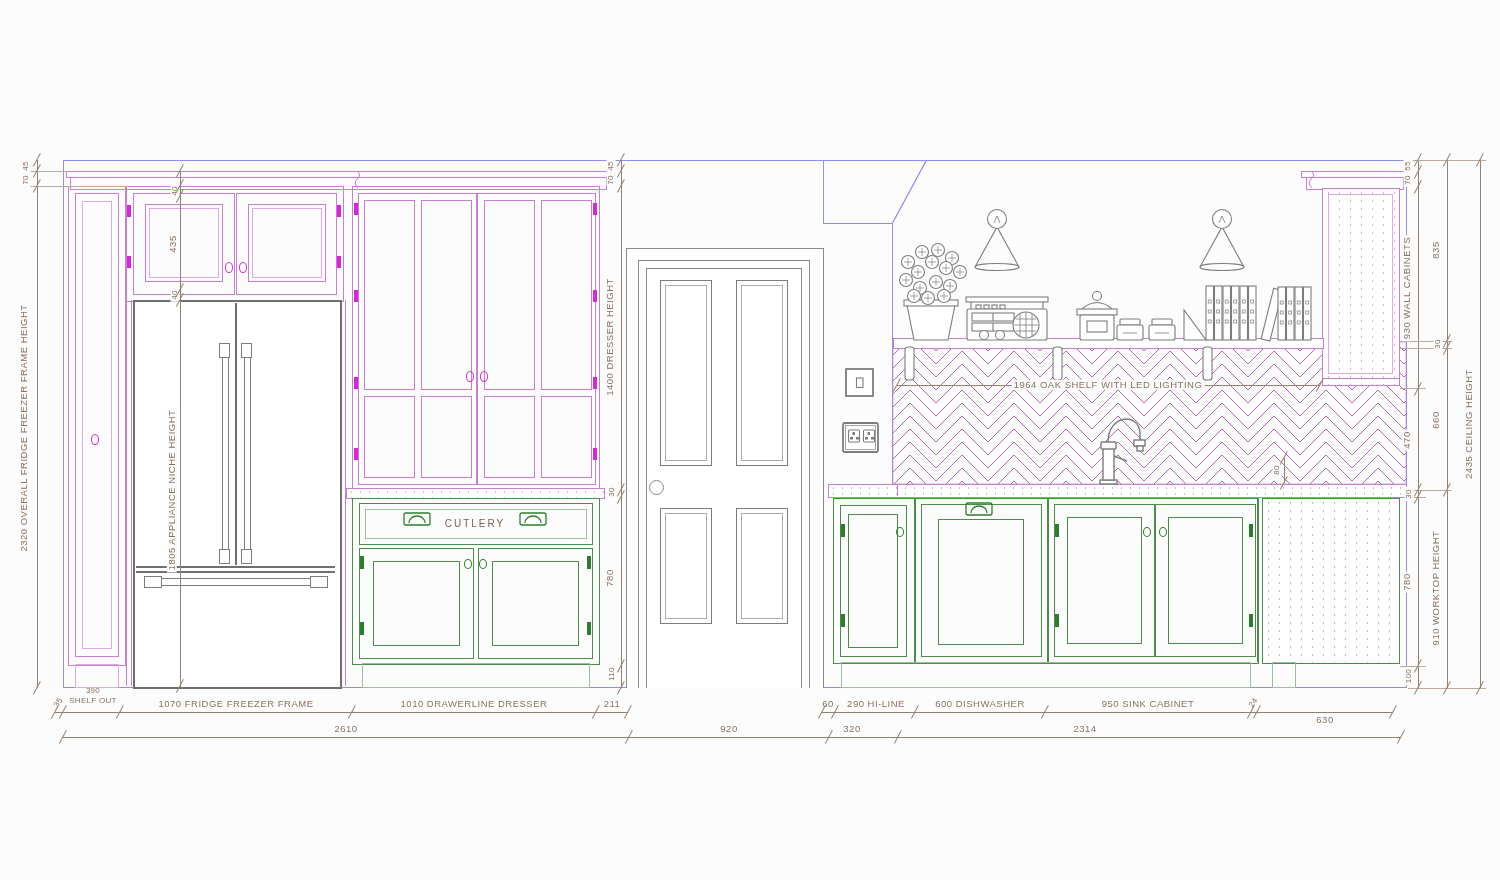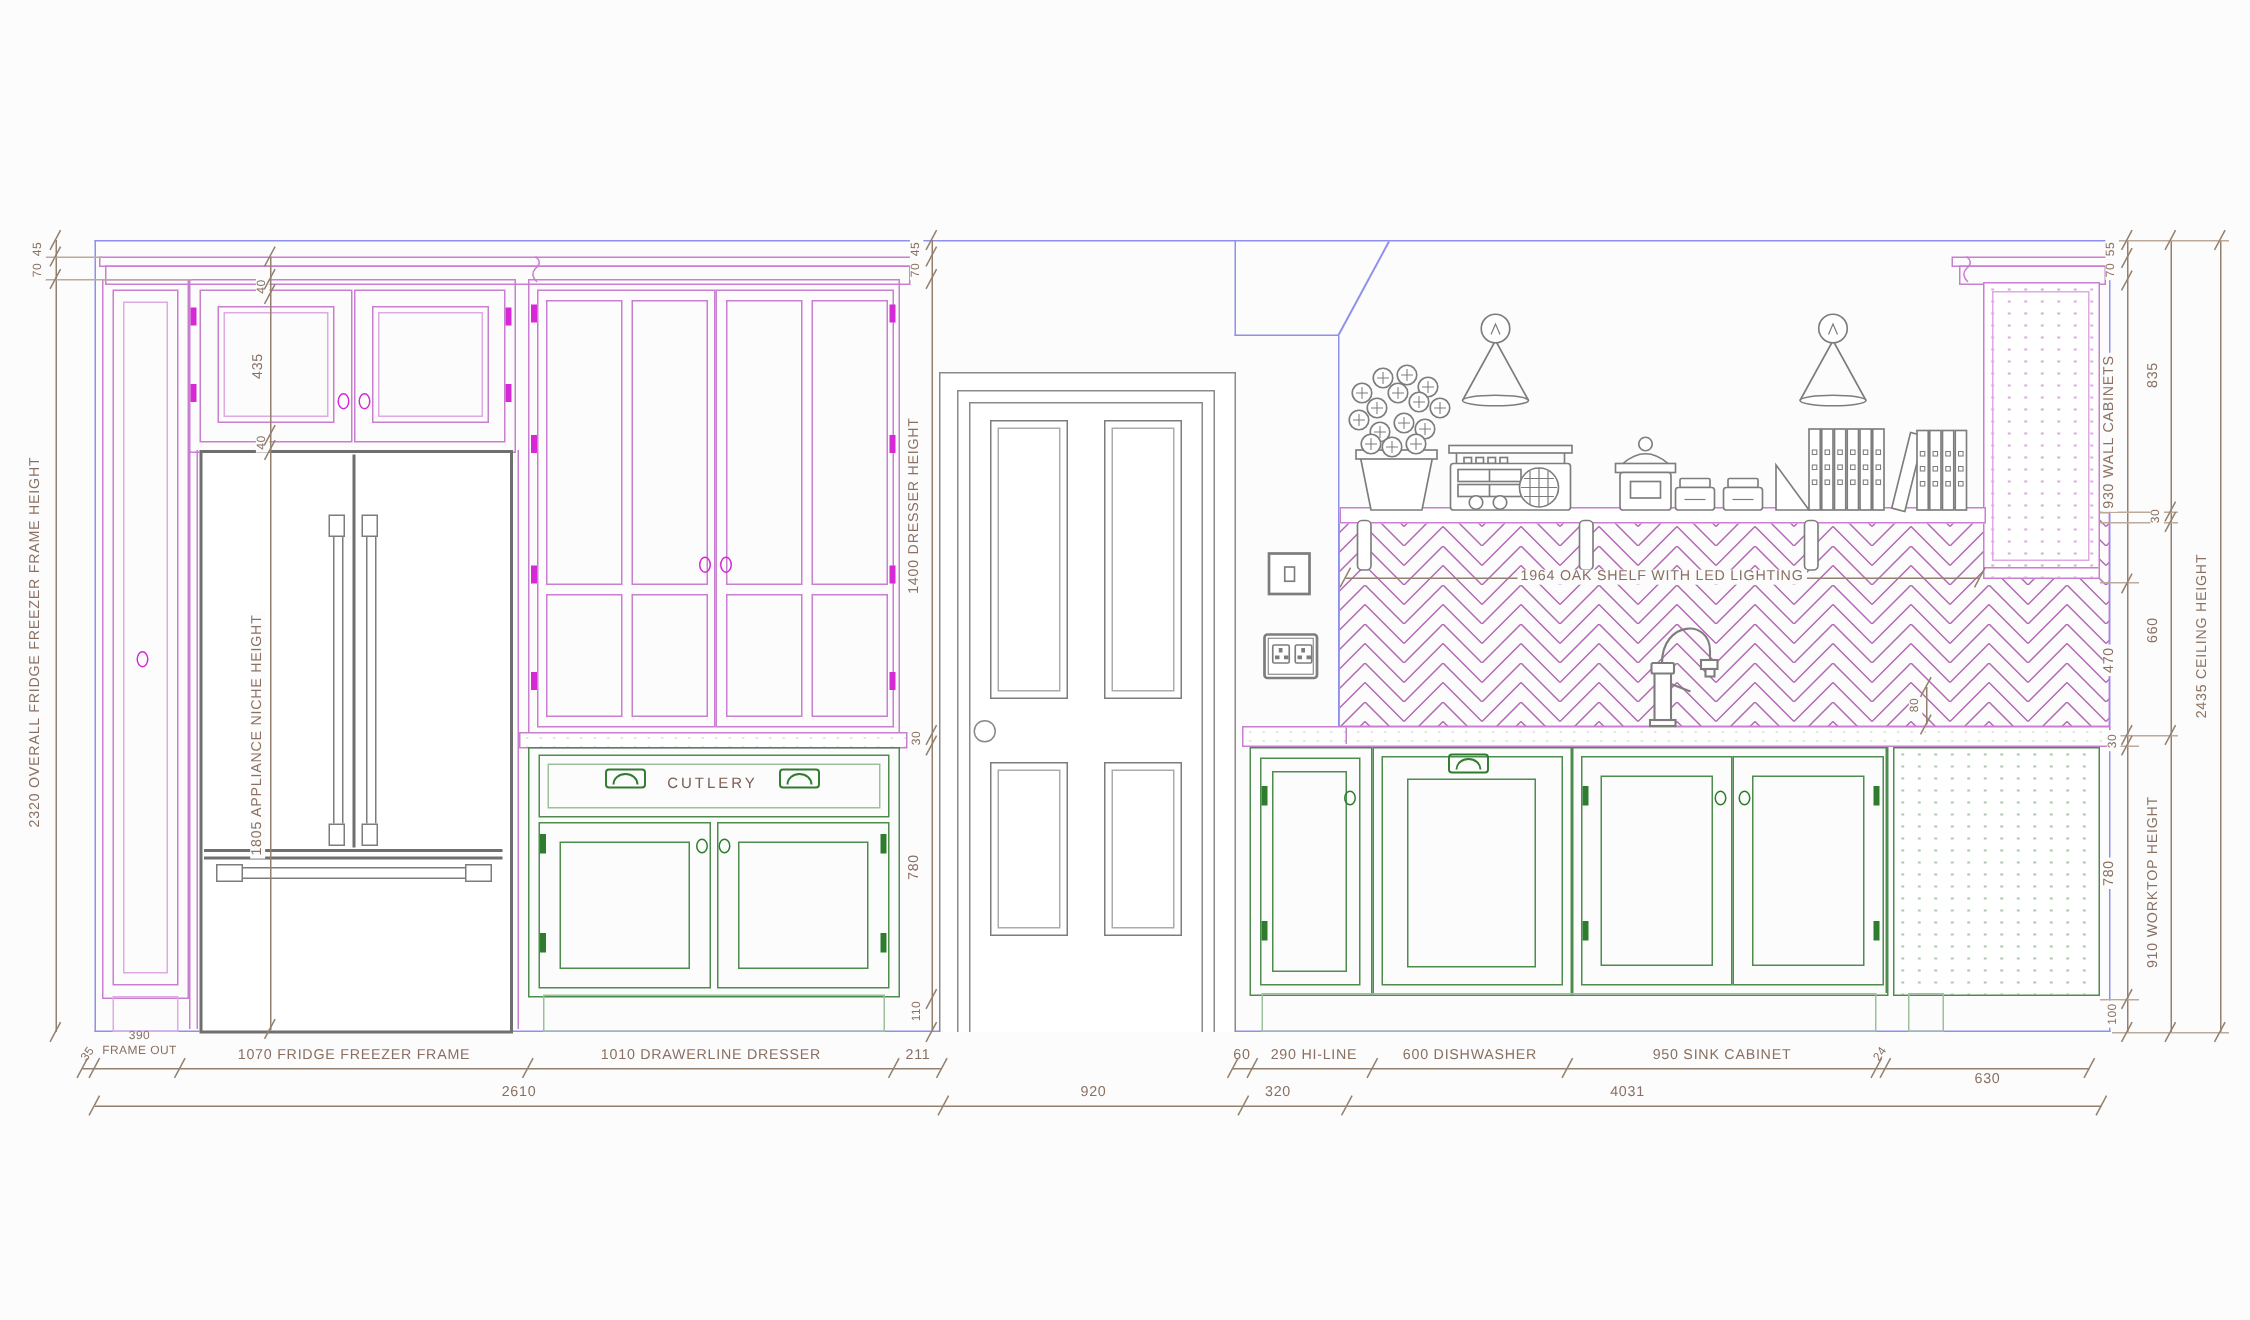--- a/index.html
+++ b/index.html
@@ -444,36 +444,36 @@
 
   <span class="dt vt bgw" style="left:1436px;top:250px">835</span>
   <span class="dt vt sm bgw" style="left:1438px;top:344px">30</span>
   <span class="dt vt bgw" style="left:1436px;top:420px">660</span>
   <span class="dt vt bgw" style="left:1436px;top:588px">910 WORKTOP HEIGHT</span>
 
   <span class="dt vt bgw" style="left:1469px;top:424px">2435 CEILING HEIGHT</span>
 
   <span class="dt dg sm" style="left:59px;top:703px">35</span>
   <span class="dt sm" style="left:93px;top:691px">390</span>
-  <span class="dt sm" style="left:93px;top:701px">FRAME OUT</span>
+  <span class="dt sm" style="left:93px;top:701px">SHELF OUT</span>
   <span class="dt" style="left:236px;top:704px">1070 FRIDGE FREEZER FRAME</span>
   <span class="dt" style="left:474px;top:704px">1010 DRAWERLINE DRESSER</span>
   <span class="dt" style="left:612px;top:704px">211</span>
 
   <span class="dt" style="left:828px;top:704px">60</span>
   <span class="dt" style="left:876px;top:704px">290 HI-LINE</span>
   <span class="dt" style="left:980px;top:704px">600 DISHWASHER</span>
   <span class="dt" style="left:1148px;top:704px">950 SINK CABINET</span>
   <span class="dt dg sm" style="left:1254px;top:703px">24</span>
   <span class="dt" style="left:1325px;top:720px">630</span>
 
   <span class="dt" style="left:346px;top:729px">2610</span>
   <span class="dt" style="left:729px;top:729px">920</span>
   <span class="dt" style="left:852px;top:729px">320</span>
-  <span class="dt" style="left:1085px;top:729px">4031</span>
+  <span class="dt" style="left:1085px;top:729px">2314</span>
 
   <span class="dt bgw" style="left:1108px;top:385px">1964 OAK SHELF WITH LED LIGHTING</span>
   <span class="dt vt sm bgw" style="left:1277px;top:470px">80</span>
 <i class="tk" style="left: 37px; top: 160px;"></i>
     <i class="tk" style="left: 37px; top: 171px;"></i>
     <i class="tk" style="left: 37px; top: 186px;"></i>
     <i class="tk" style="left: 37px; top: 688px;"></i>
     <i class="tk" style="left: 180px; top: 171px;"></i>
     <i class="tk" style="left: 180px; top: 186px;"></i>
     <i class="tk" style="left: 180px; top: 196px;"></i>

